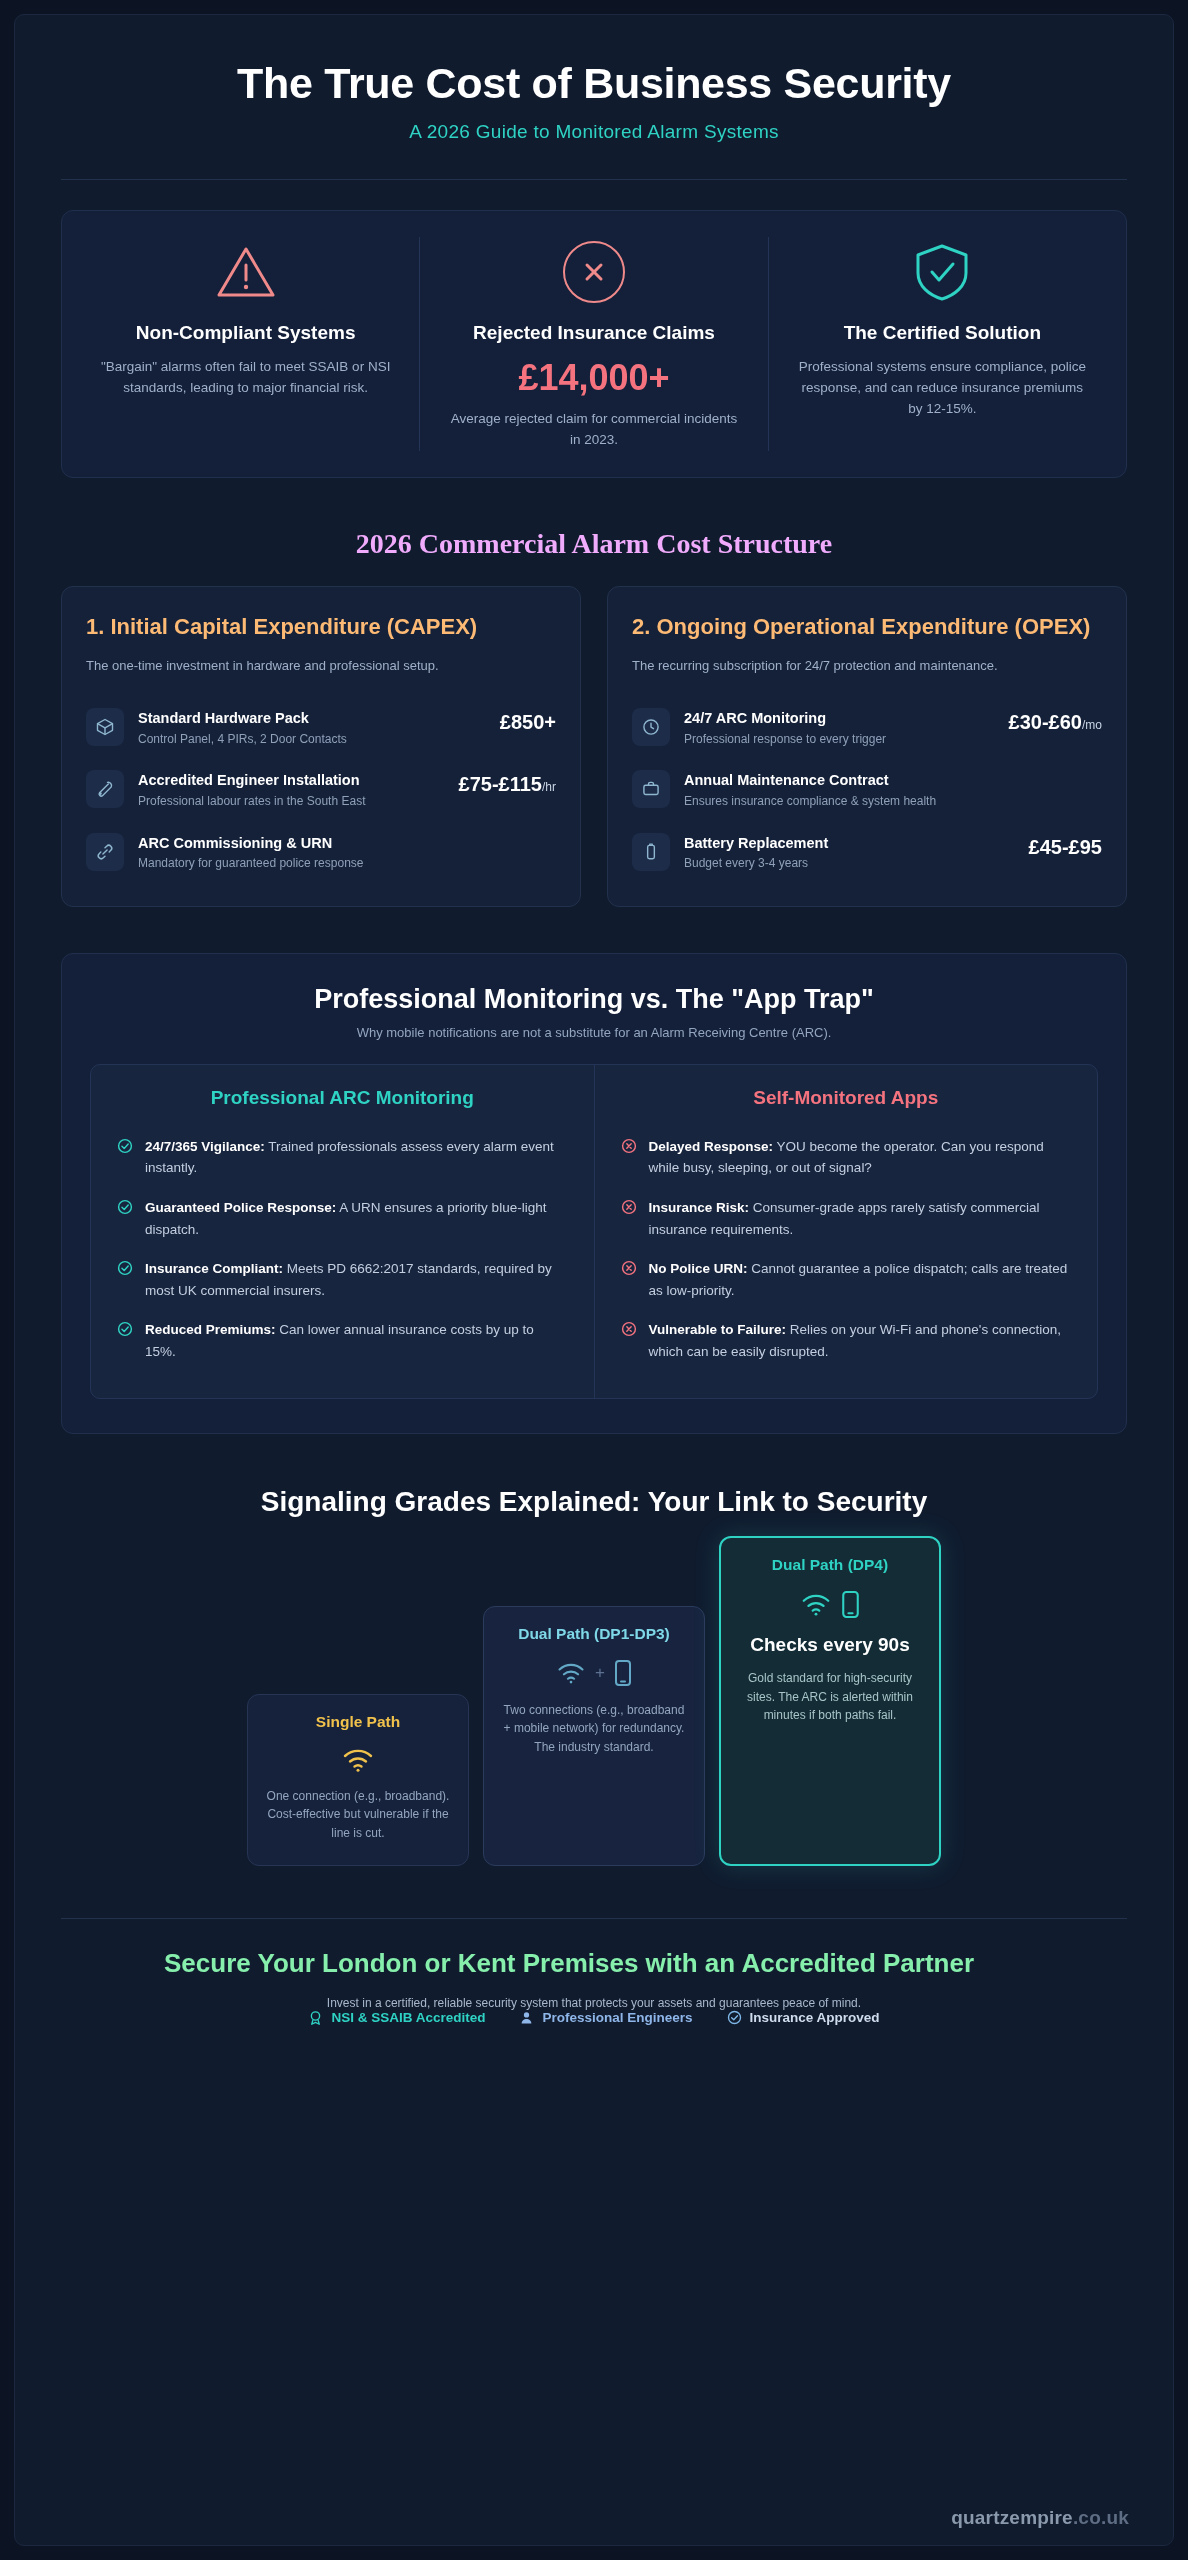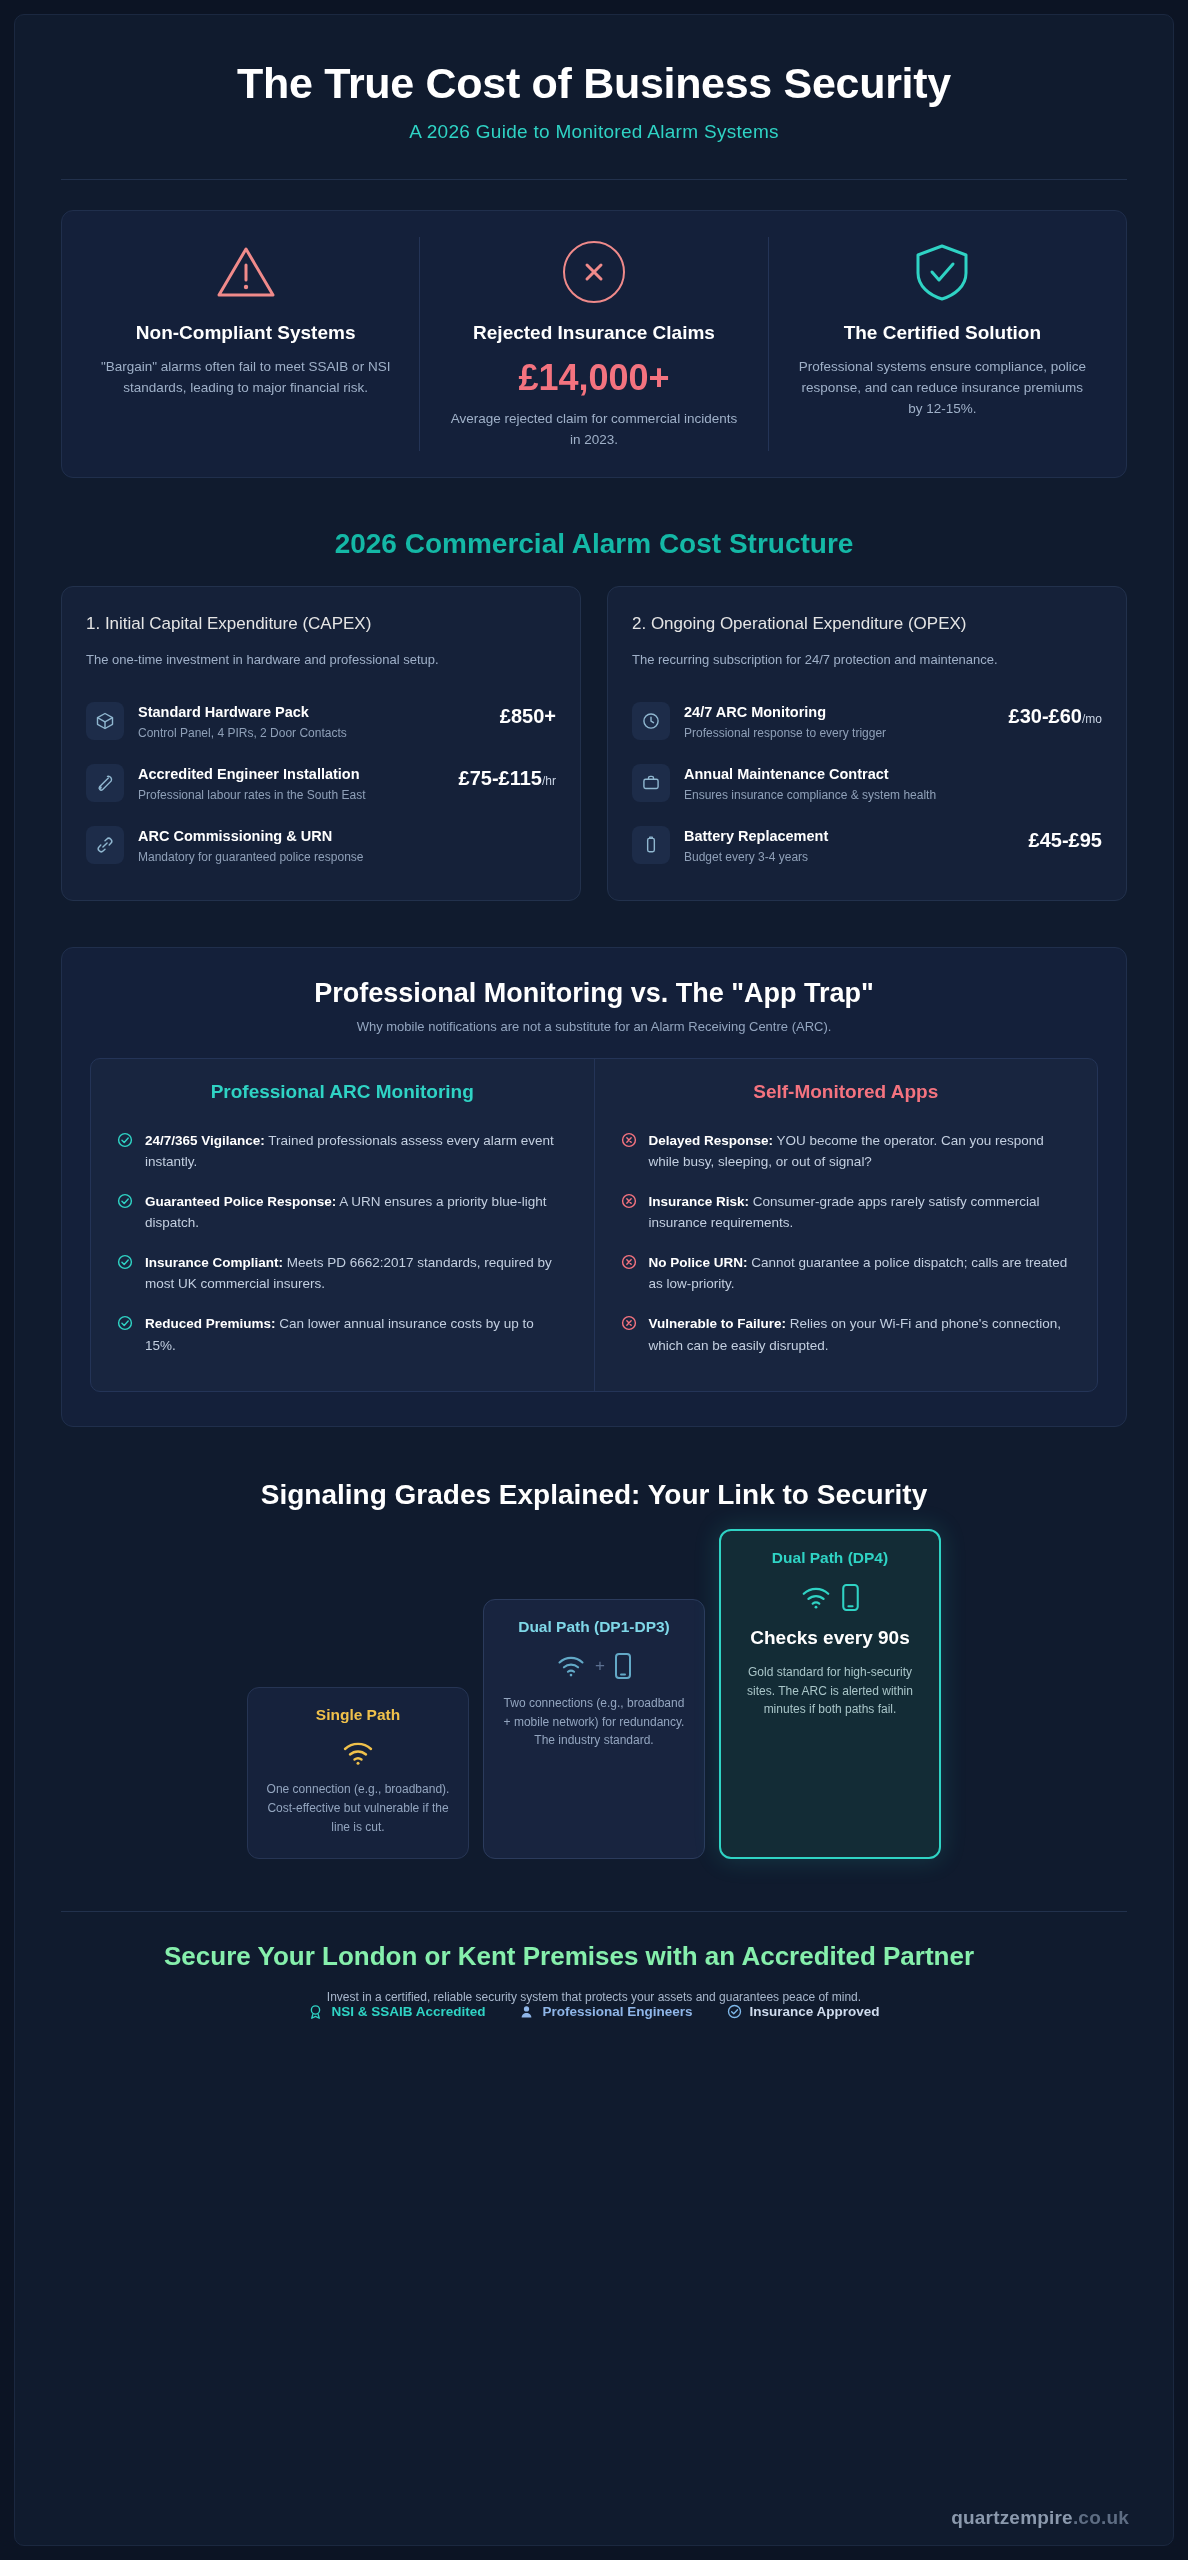--- a/index.html
+++ b/index.html
@@ -81,40 +81,41 @@
   .big-figure {
     color: #f4737f;
     font-size: 36px;
     font-weight: bold;
     margin: 4px 0 10px 0;
   }
 
   
   .sec-h {
     text-align: center;
-    color: #14b8a6;
+    color: #f0abfc;
     font-size: 28px;
     font-weight: bold;
     margin: 50px 0 26px 0;
+    font-family: Liberation Serif, serif;
   }
 
   
   .cost-grid { display: flex; gap: 26px; }
   .cost-card {
     flex: 1;
     background: #152139;
     border: 1px solid #22314c;
     border-radius: 12px;
     padding: 26px 24px 22px 24px;
   }
   .cost-card h3 {
-    color: #e5e5e5;
-    font-size: 17px;
+    color: #fdba74;
+    font-size: 22px;
     line-height: 1.25;
-    font-weight: normal;
+    font-weight: bold;
     margin-bottom: 16px;
   }
   .cost-card .lede {
     color: #9fb0c8;
     font-size: 13px;
     line-height: 1.6;
     margin-bottom: 20px;
   }
   .line-item {
     display: flex;

